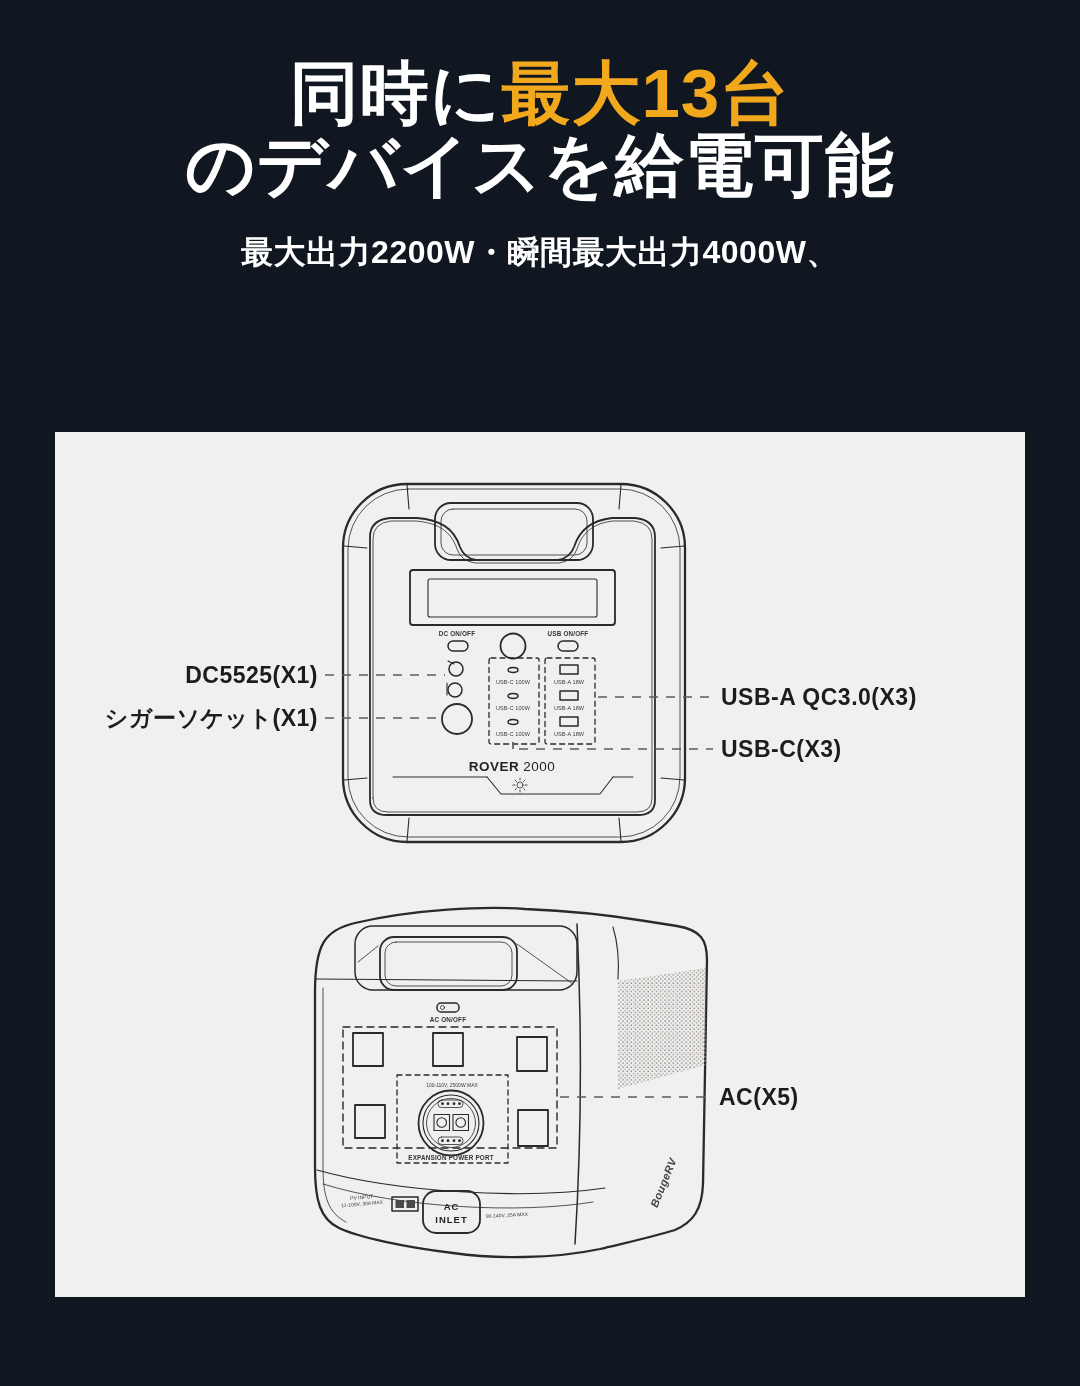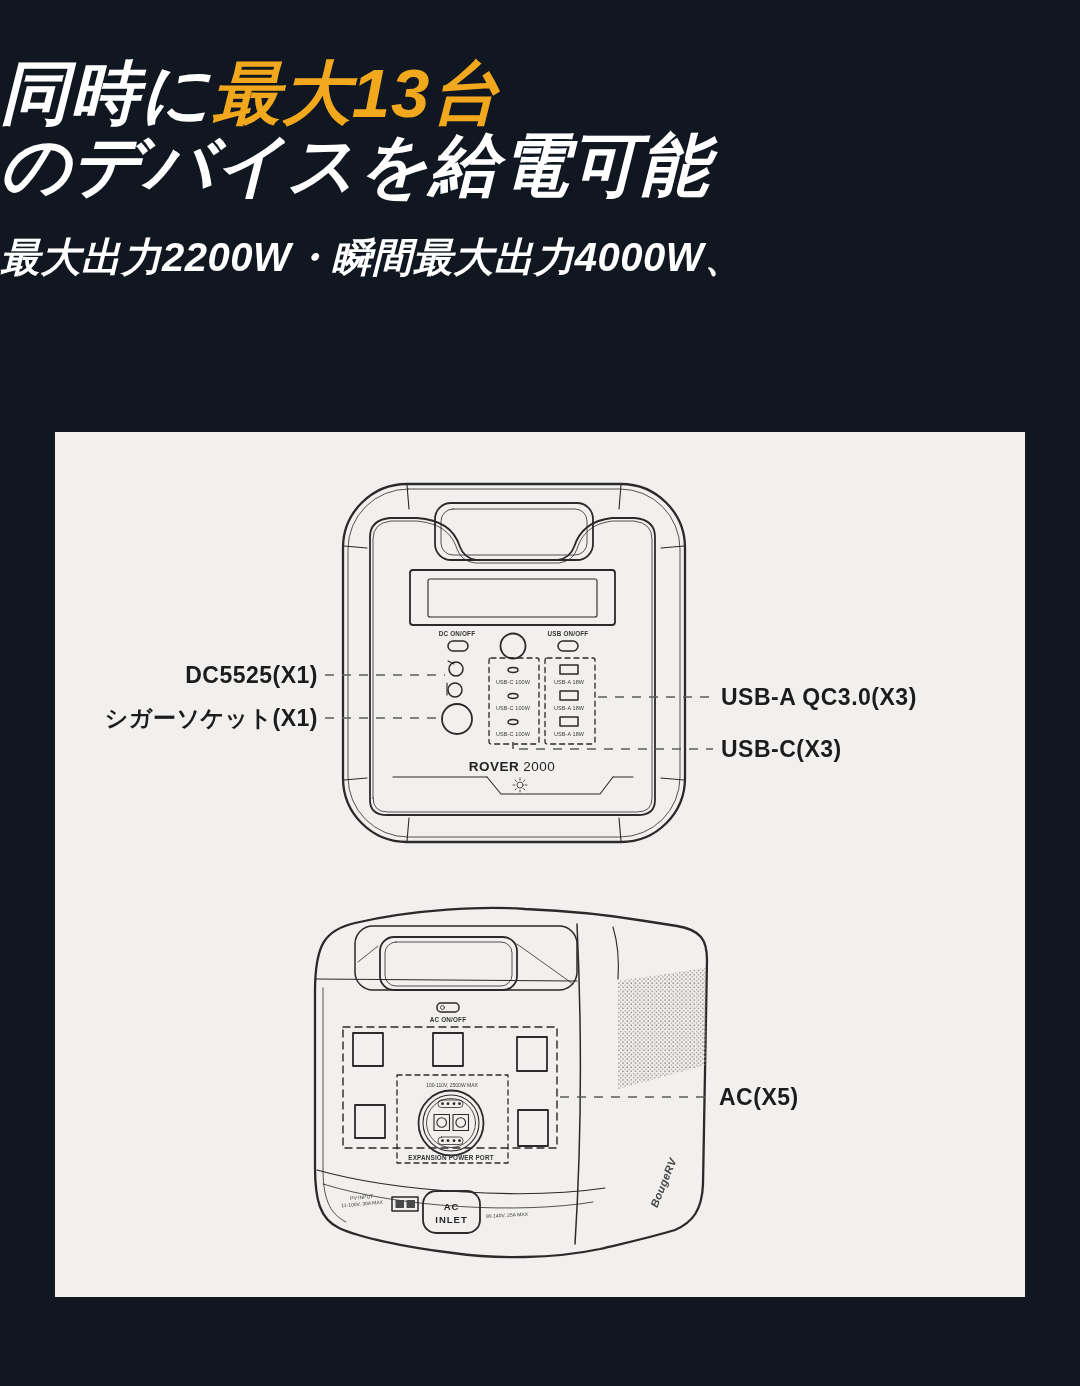--- a/index.html
+++ b/index.html
@@ -3,28 +3,28 @@
 <meta charset="utf-8">
 <style>
   html,body{margin:0;padding:0;background:#0d141d;}
   .page{
     position:relative;
     width:1080px;height:1386px;
     background:#101720;
     overflow:hidden;
     font-family:"Liberation Sans","DejaVu Sans",sans-serif;
   }
-  .hero{position:absolute;top:58px;left:0;width:100%;font-style:italic;}
+  .hero{position:absolute;top:58px;left:0;width:100%;text-align:center;}
   .hero-title{
     margin:0;color:#ffffff;font-size:69px;font-weight:800;
     line-height:1.05;letter-spacing:1px;
   }
   .hero-title .hl{color:#F2A81D;}
   .hero-sub{
-    margin:30px 0 0 0;color:#ffffff;font-size:40px;font-weight:700;
+    margin:30px 0 0 0;color:#ffffff;font-size:32px;font-weight:700;
     line-height:1.24;letter-spacing:0.5px;
   }
   .card{
     position:absolute;left:55px;top:432px;width:970px;height:865px;
     background:#f1f0ee;
   }
   svg{display:block;}
   svg text{font-family:"Liberation Sans","DejaVu Sans",sans-serif;fill:#242424;}
   .ln{fill:none;stroke:#2b2929;stroke-width:1.5;stroke-linecap:round;stroke-linejoin:round;}
   .w22{stroke-width:2.3;}

